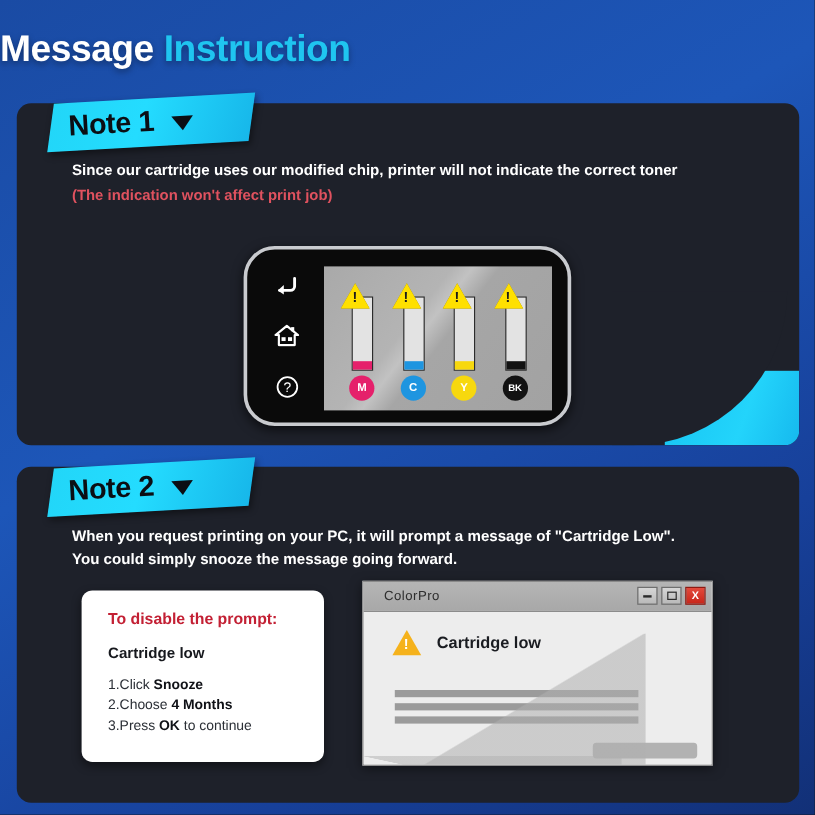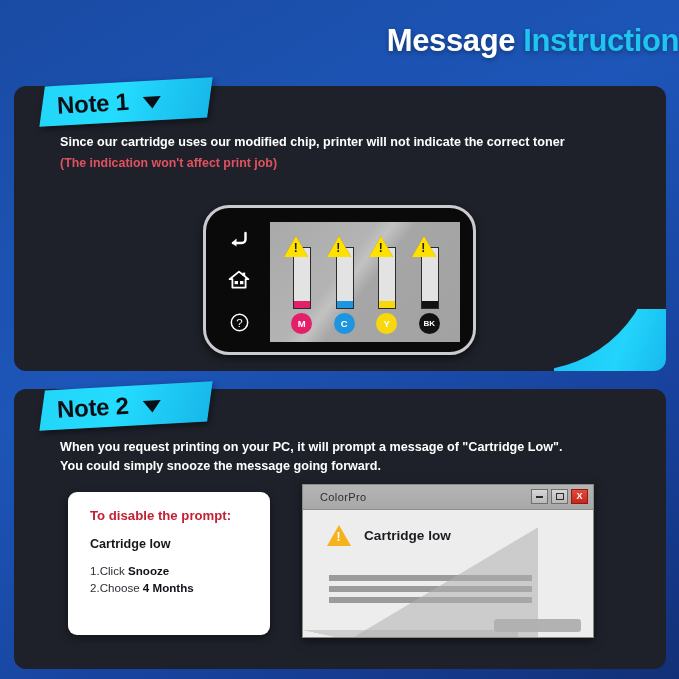--- a/index.html
+++ b/index.html
@@ -15,21 +15,21 @@
     background: linear-gradient(150deg, #1a4ba4 0%, #1d56b8 40%, #17409a 75%, #123077 100%);
     overflow: hidden;
   }
 
   
   .wave { position: absolute; pointer-events: none; }
 
   
   .header {
     position: absolute; top: 0; left: 0; width: 679px; height: 82px;
-    display: flex; align-items: center; justify-content: flex-end;
+    display: flex; align-items: center; justify-content: flex-start;
   }
   .title {
     font-size: 31px; font-weight: bold; letter-spacing: -0.4px;
     text-shadow: 0 2px 5px rgba(0,0,0,.35);
     white-space: nowrap;
   }
   .title .t-white { color: #ffffff; }
   .title .t-cyan  { color: #1fc5f0; }
 
   
@@ -385,20 +385,21 @@
     <div>When you request printing on your PC, it will prompt a message of "Cartridge Low".</div>
     <div>You could simply snooze the message going forward.</div>
   </div>
 
   <div class="info-card">
     <div class="ic-title">To disable the prompt:</div>
     <div class="ic-sub">Cartridge low</div>
     <div id="ic-steps">
         <div class="ic-step">1.Click <b>Snooze</b></div>
         <div class="ic-step">2.Choose <b>4 Months</b></div>
+        <div class="ic-step">3.Press <b>OK</b> to continue</div>
       </div>
   </div>
 
   <div class="dialog">
     <div class="dlg-titlebar">
       <span class="dlg-title">ColorPro</span>
       <div class="dlg-btns">
         <div class="wbtn">
             <span class="minus"></span>
           </div>

